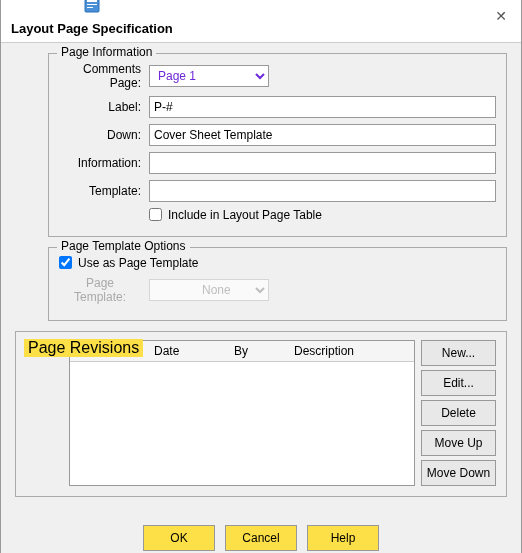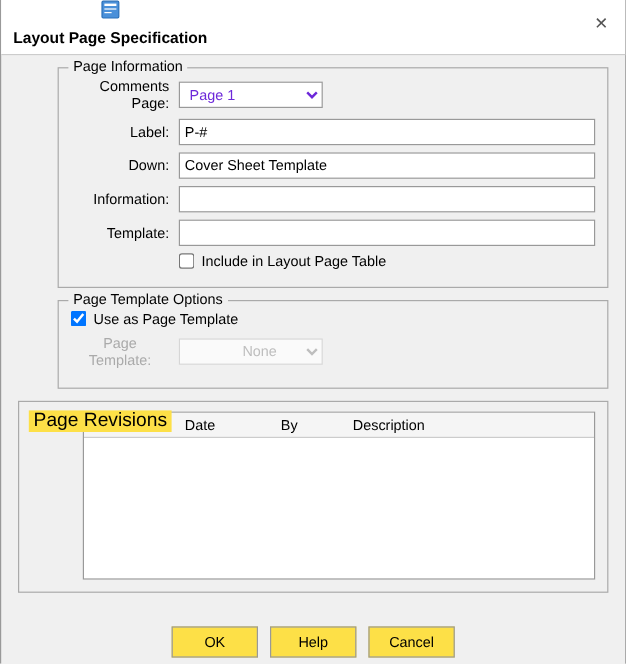--- a/index.html
+++ b/index.html
@@ -283,22 +283,29 @@
         <div class="revisions-table">
           <div class="table-header">
             <span class="col-no">No.</span>
             <span class="col-label">Label</span>
             <span class="col-date">Date</span>
             <span class="col-by">By</span>
             <span class="col-desc">Description</span>
           </div>
         </div>
 
+        <div class="revisions-buttons">
+          <button class="rev-btn">New...</button>
+          <button class="rev-btn">Edit...</button>
+          <button class="rev-btn">Delete</button>
+          <button class="rev-btn">Move Up</button>
+          <button class="rev-btn">Move Down</button>
+        </div>
       </div>
     </div>
   </div>
 
   <div class="dialog-footer">
     <button class="footer-btn">OK</button>
+    <button class="footer-btn">Cancel</button>
     <button class="footer-btn">Help</button>
-    <button class="footer-btn">Cancel</button>
   </div>
 </div>
 
 </body></html>

